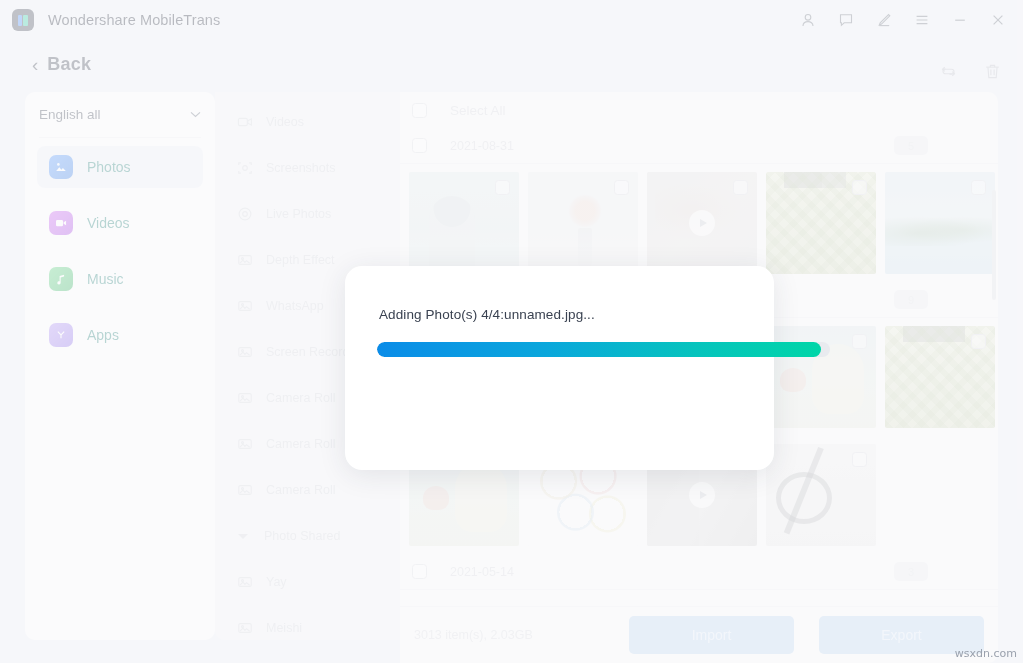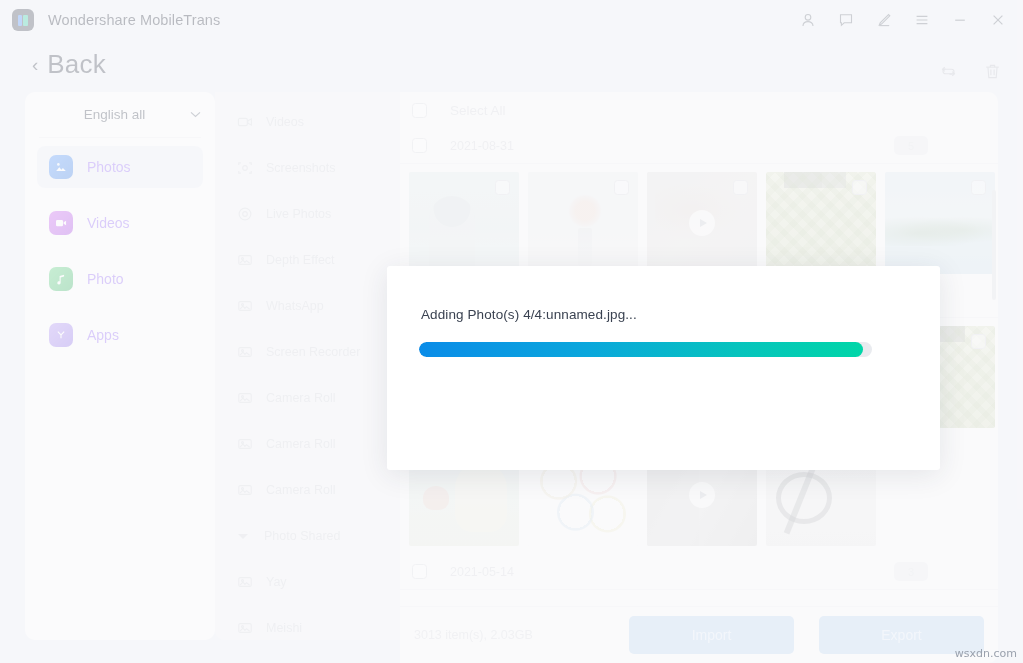--- a/index.html
+++ b/index.html
@@ -67,22 +67,22 @@
     padding-left: 32px;
   }
   .back-chevron {
     color: #2b3445;
     font-size: 19px;
     line-height: 1;
     margin-right: 9px;
     font-weight: 500;
   }
   .back-label {
-    font-size: 26px;
-    font-weight: normal;
+    font-size: 18px;
+    font-weight: bold;
     color: #2b3445;
     letter-spacing: .2px;
   }
 
   
   .content-tools {
     position: absolute;
     top: 58px; right: 18px;
     display: flex; gap: 18px;
     align-items: center;
@@ -99,21 +99,20 @@
     left: 25px; top: 92px;
     width: 190px; height: 548px;
     background: #fff;
     border-radius: 10px;
   }
   .lang-select {
     height: 46px;
     margin: 0 14px;
     display: flex; align-items: center;
     border-bottom: 1px solid #eff1f4;
-    text-align: center;
   }
   .lang-label {
     font-size: 13.5px;
     color: #2b3445;
     flex: 1 1 auto;
   }
   .lang-caret {
     color: #5b6474;
     font-size: 11px;
     line-height: 1;
@@ -131,21 +130,21 @@
     width: 24px; height: 24px;
     border-radius: 7px;
     display: flex; align-items: center; justify-content: center;
     flex: 0 0 auto;
     color: #fff;
   }
   .nav-ico svg { display: block; }
   .nav-text {
     margin-left: 14px;
     font-size: 14px;
-    color: #8b5cf6;
+    color: #0f766e;
   }
 
   
   .album-col {
     position: absolute;
     left: 215px; top: 92px;
     width: 185px; height: 548px;
     background: #f4f5f8;
     border-radius: 0 0 0 10px;
     padding-top: 7px;
@@ -410,26 +409,25 @@
   
   .overlay {
     position: absolute;
     inset: 0;
     background: rgba(250,250,251,.72);
     z-index: 50;
   }
   .dialog {
     position: absolute;
     left: 345px; top: 266px;
-    width: 553px; height: 204px;
+    width: 429px; height: 204px;
     background: #fff;
-    border-radius: 3px;
+    border-radius: 17px;
     box-shadow: 0 5px 28px rgba(40,50,70,.10);
     z-index: 60;
-    margin-left: 42px;
   }
   .dlg-msg {
     position: absolute;
     left: 34px; top: 41px;
     font-size: 13.5px;
     color: #3a4251;
     letter-spacing: .1px;
   }
   .pbar-track {
     position: absolute;
@@ -568,21 +566,21 @@
         <span class="nav-text">Videos</span>
       </div>
 
 
       <div class="nav-item">
         <span class="nav-ico" style="background:linear-gradient(135deg,#46cf6e,#1aa84c)">
           <svg width="14" height="14" viewBox="0 0 16 16" fill="#fff">
             <path d="M11.5 3.1L6.4 4.5v6.2a1.9 1.9 0 1 0 1.2 1.7V6.3l3.9-1.1z"></path>
           </svg>
         </span>
-        <span class="nav-text">Photo</span>
+        <span class="nav-text">Music</span>
       </div>
 
       <div class="nav-item">
         <span class="nav-ico" style="background:linear-gradient(135deg,#a784f5,#7d5ae8)">
           <svg width="14" height="14" viewBox="0 0 16 16" fill="none" stroke="#fff" stroke-width="1.3">
             <path d="M4.4 4.2L8 7.8l3.6-3.6M8 7.8v4"></path>
           </svg>
         </span>
         <span class="nav-text">Apps</span>
       </div>

